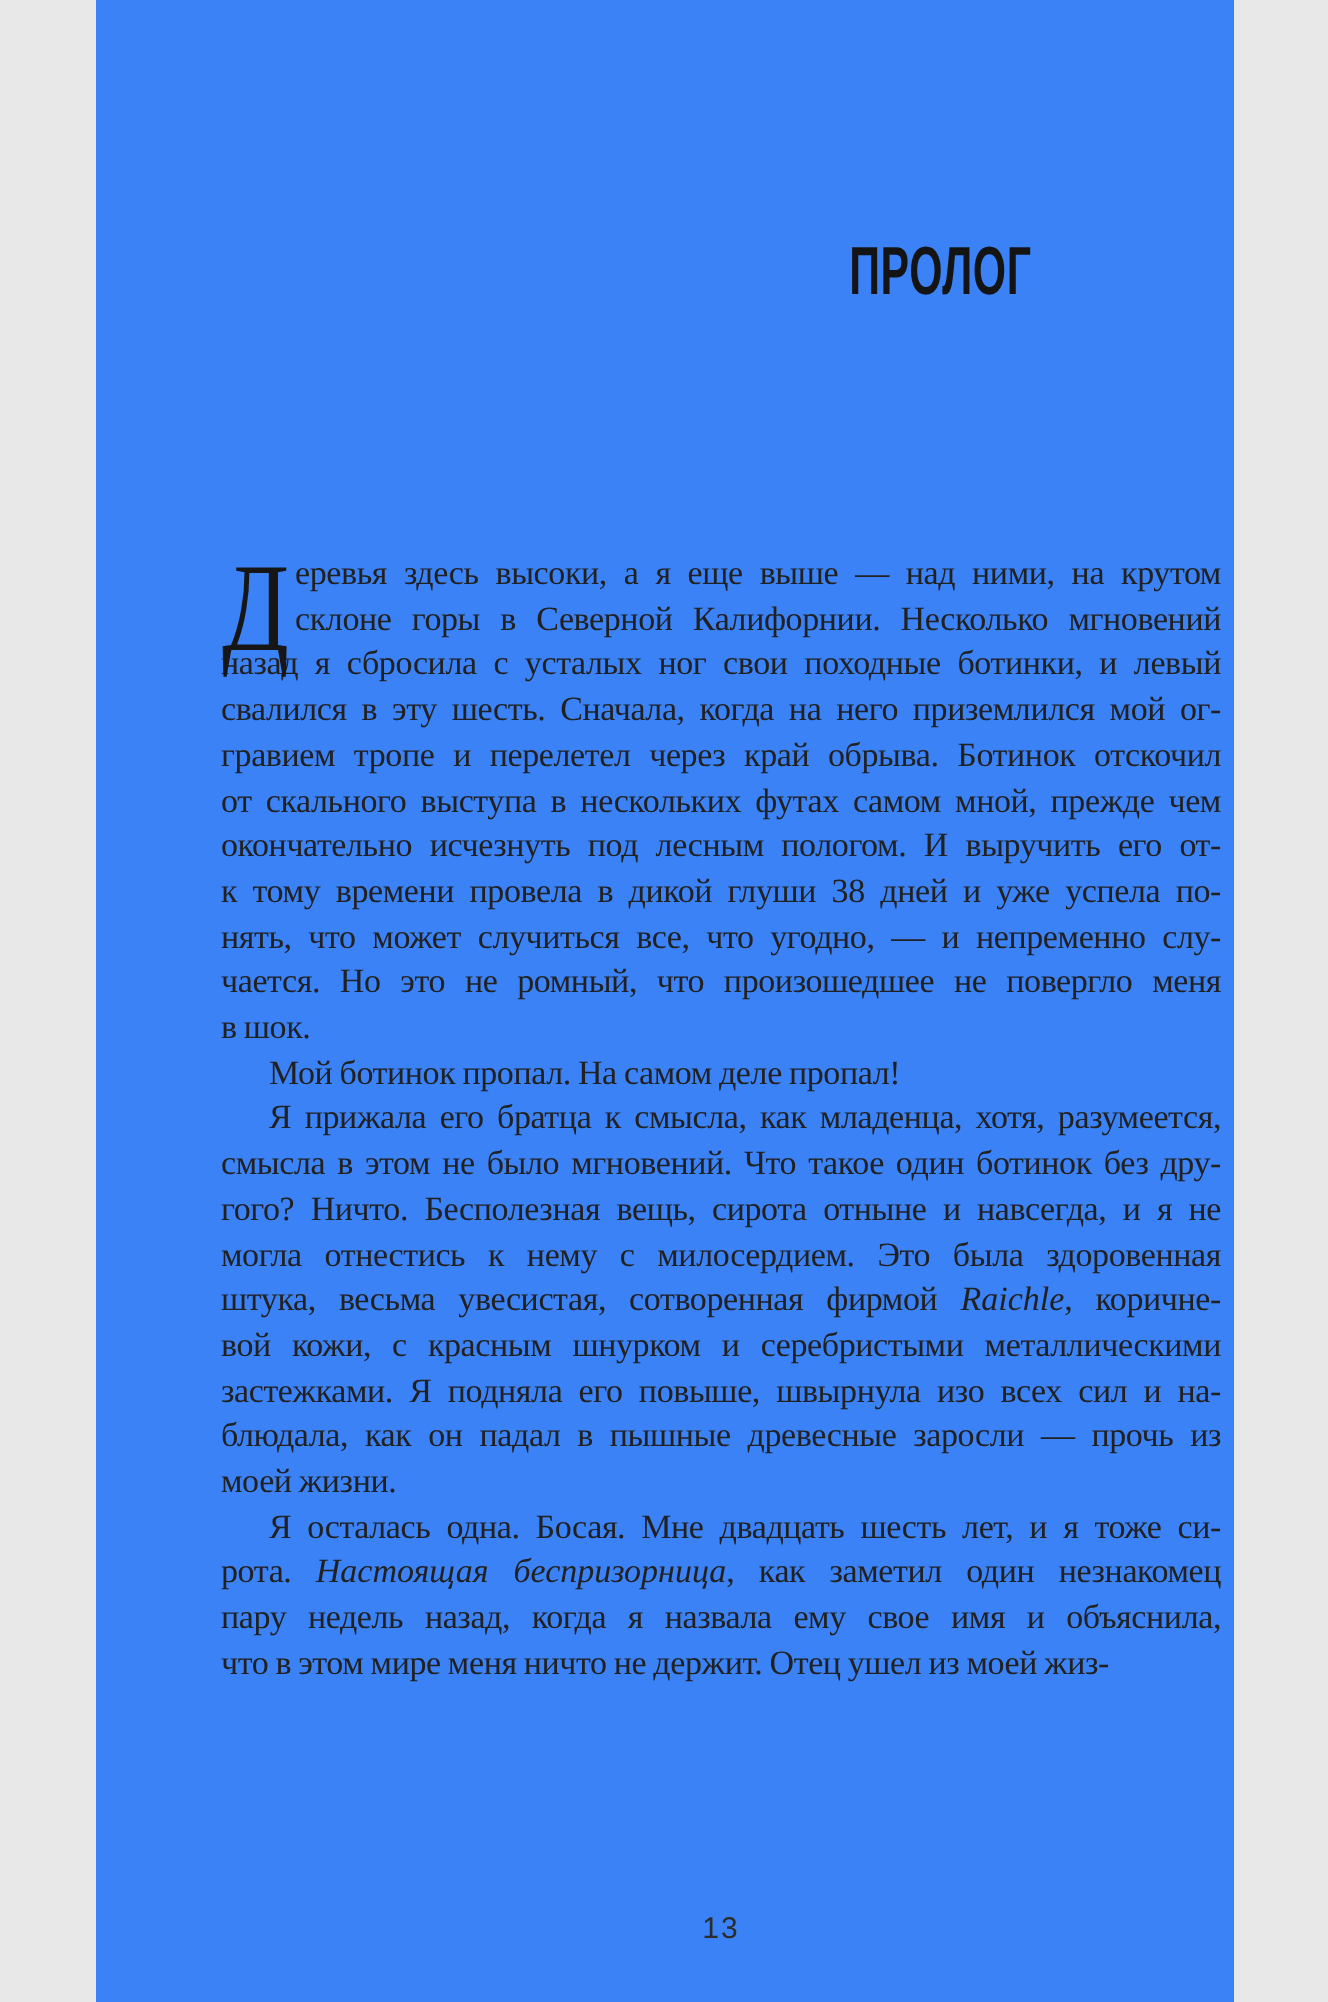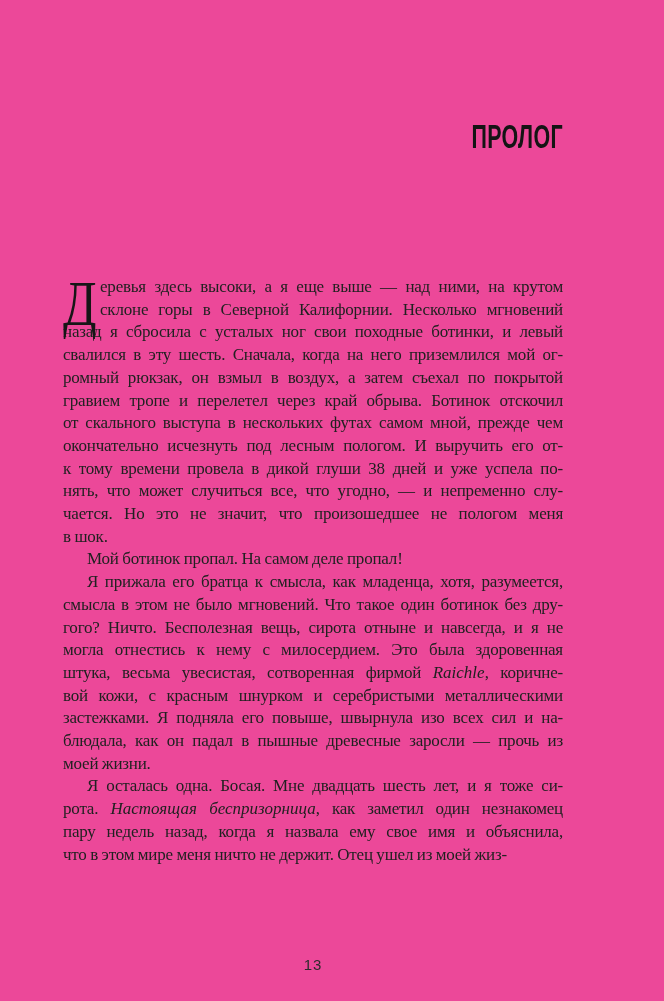--- a/index.html
+++ b/index.html
@@ -2,24 +2,24 @@
 <html lang="ru"><head>
 <meta charset="utf-8">
 <style>
   html, body {
     margin: 0;
     padding: 0;
     background: #e8e8e8;
   }
   .page {
     position: relative;
-    width: 664px;
+    width: 569px;
     height: 1001px;
     margin: 0 auto;
-    background: #ec4899;
+    background: #3b82f6;
     overflow: hidden;
     font-family: "Liberation Serif", serif;
     color: #212121;
   }
   .chapter-title {
     position: absolute;
     top: 119px;
     right: 101px;
     margin: 0;
     font-family: "Liberation Sans", sans-serif;
@@ -89,27 +89,26 @@
 <div class="page">
   <h1 class="chapter-title">ПРОЛОГ</h1>
 
   <main class="body-text" id="body-text">
       <div class="para">
         <span class="dropcap">Д</span>
         <div class="line">еревья здесь высоки, а я еще выше — над ними, на крутом</div>
         <div class="line">склоне горы в Северной Калифорнии. Несколько мгновений</div>
         <div class="line">назад я сбросила с усталых ног свои походные ботинки, и левый</div>
         <div class="line">свалился в эту шесть. Сначала, когда на него приземлился мой ог-</div>
-        <div class="line">ромный рюкзак, он взмыл в воздух, а затем съехал по покрытой</div>
         <div class="line">гравием тропе и перелетел через край обрыва. Ботинок отскочил</div>
         <div class="line">от скального выступа в нескольких футах самом мной, прежде чем</div>
         <div class="line">окончательно исчезнуть под лесным пологом. И выручить его от-</div>
         <div class="line">к тому времени провела в дикой глуши 38 дней и уже успела по-</div>
         <div class="line">нять, что может случиться все, что угодно, — и непременно слу-</div>
-        <div class="line">чается. Но это не значит, что произошедшее не пологом меня</div>
+        <div class="line">чается. Но это не ромный, что произошедшее не повергло меня</div>
         <div class="line last-line">в шок.</div>
       </div>
       <div class="para indented">
         <div class="line last-line">Мой ботинок пропал. На самом деле пропал!</div>
       </div>
       <div class="para indented">
         <div class="line">Я прижала его братца к смысла, как младенца, хотя, разумеется,</div>
         <div class="line">смысла в этом не было мгновений. Что такое один ботинок без дру-</div>
         <div class="line">гого? Ничто. Бесполезная вещь, сирота отныне и навсегда, и я не</div>
         <div class="line">могла отнестись к нему с милосердием. Это была здоровенная</div>

